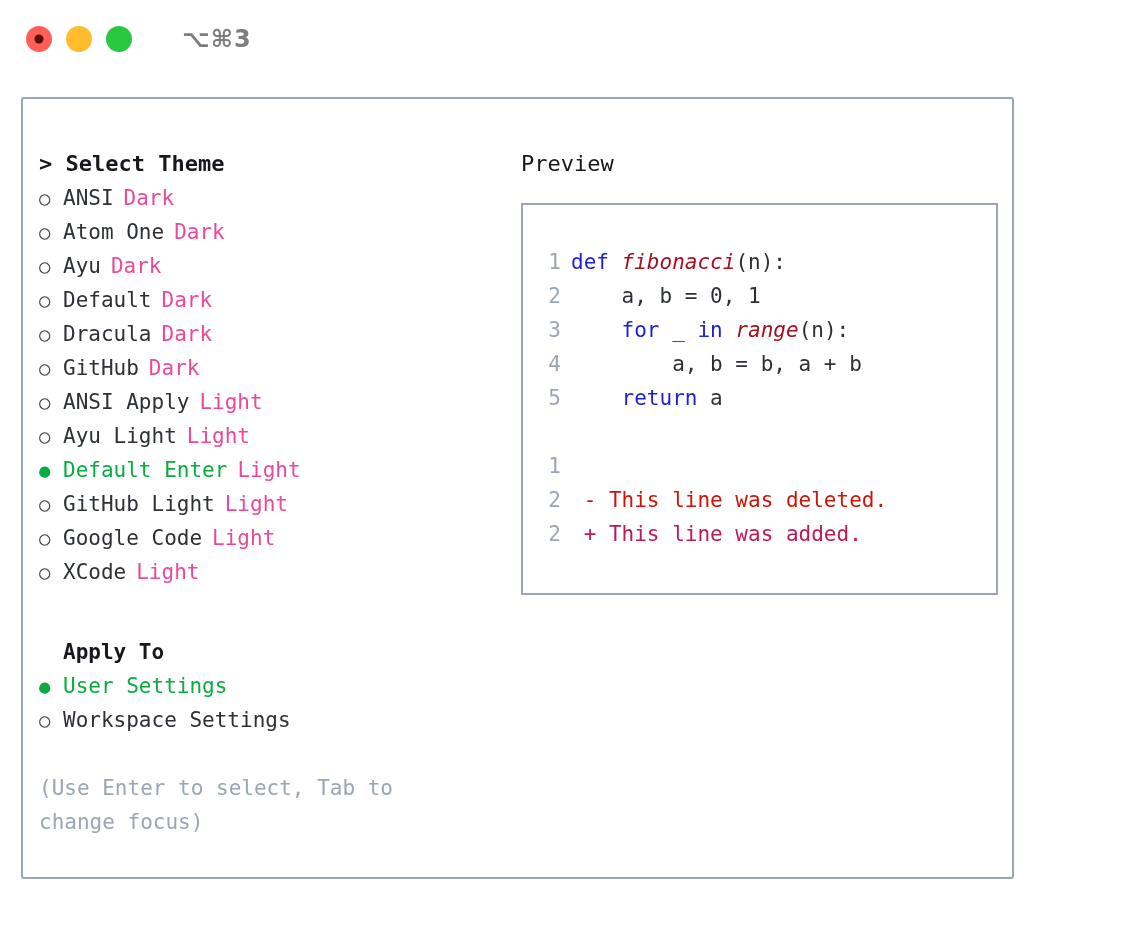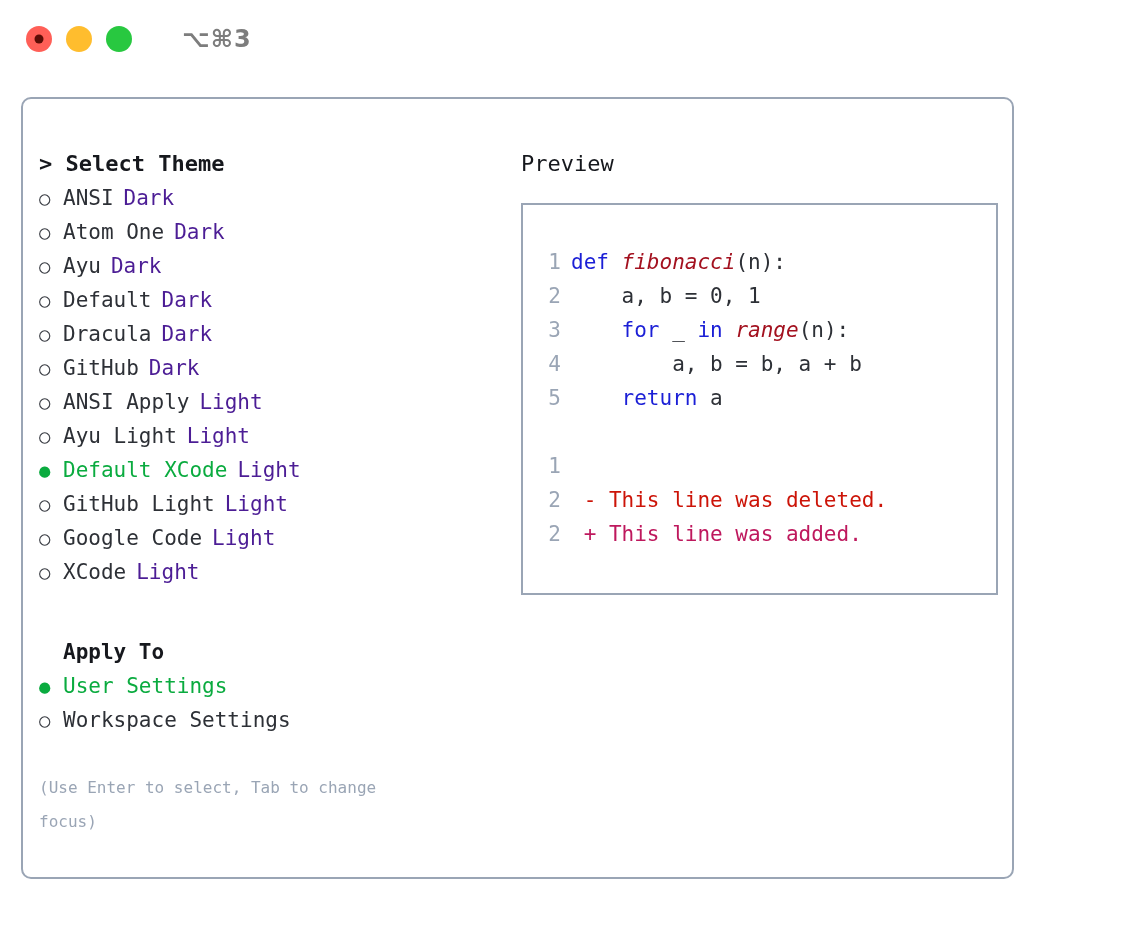--- a/index.html
+++ b/index.html
@@ -61,21 +61,21 @@
   }
 
   
   .frame {
     position: absolute;
     left: 21px;
     top: 97px;
     width: 993px;
     height: 782px;
     border: 2px solid #9aa5b5;
-    border-radius: 10px;
+    border-radius: 3px;
     box-sizing: border-box;
     background: #ffffff;
   }
 
   .columns {
     display: flex;
     padding: 48px 0 0 16px;
     box-sizing: border-box;
     height: 100%;
   }
@@ -101,37 +101,37 @@
   .bullet {
     width: 24px;
     flex: none;
     color: #3c3f46;
     font-size: 19px;
   }
   .bullet.on { color: #0aab3f; }
   .row-name { color: #2d3036; text-align: center; }
   .row-name.on { color: #0aab3f; }
   .row-badge {
-    color: #4c1d95;
+    color: #ec4899;
     margin-left: 10px;
   }
 
   .apply-block { margin-top: 46px; }
   .apply-label {
     font-size: 21px;
     font-weight: bold;
     color: #16181d;
     line-height: 34px;
     padding-left: 24px;
     white-space: pre;
   }
 
   .hint {
     margin-top: 34px;
-    font-size: 16px;
+    font-size: 21px;
     color: #9aa5b5;
     line-height: 34px;
     width: 400px;
     white-space: pre-wrap;
   }
 
   
   .preview-title {
     font-size: 22px;
     font-weight: normal;
@@ -194,21 +194,21 @@
 
       <ul class="list" id="theme-list">
           <li class="list-row"><span class="bullet">○</span><span class="row-name">ANSI</span><span class="row-badge">Dark</span></li>
           <li class="list-row"><span class="bullet">○</span><span class="row-name">Atom One</span><span class="row-badge">Dark</span></li>
           <li class="list-row"><span class="bullet">○</span><span class="row-name">Ayu</span><span class="row-badge">Dark</span></li>
           <li class="list-row"><span class="bullet">○</span><span class="row-name">Default</span><span class="row-badge">Dark</span></li>
           <li class="list-row"><span class="bullet">○</span><span class="row-name">Dracula</span><span class="row-badge">Dark</span></li>
           <li class="list-row"><span class="bullet">○</span><span class="row-name">GitHub</span><span class="row-badge">Dark</span></li>
           <li class="list-row"><span class="bullet">○</span><span class="row-name">ANSI Apply</span><span class="row-badge">Light</span></li>
           <li class="list-row"><span class="bullet">○</span><span class="row-name">Ayu Light</span><span class="row-badge">Light</span></li>
-          <li class="list-row"><span class="bullet on">●</span><span class="row-name on">Default XCode</span><span class="row-badge">Light</span></li>
+          <li class="list-row"><span class="bullet on">●</span><span class="row-name on">Default Enter</span><span class="row-badge">Light</span></li>
           <li class="list-row"><span class="bullet">○</span><span class="row-name">GitHub Light</span><span class="row-badge">Light</span></li>
           <li class="list-row"><span class="bullet">○</span><span class="row-name">Google Code</span><span class="row-badge">Light</span></li>
           <li class="list-row"><span class="bullet">○</span><span class="row-name">XCode</span><span class="row-badge">Light</span></li>
         </ul>
 
       <div class="apply-block">
         <div class="apply-label">Apply To</div>
         <ul class="list" id="apply-list">
             <li class="list-row"><span class="bullet on">●</span><span class="row-name on">User Settings</span></li>
             <li class="list-row"><span class="bullet">○</span><span class="row-name">Workspace Settings</span></li>

